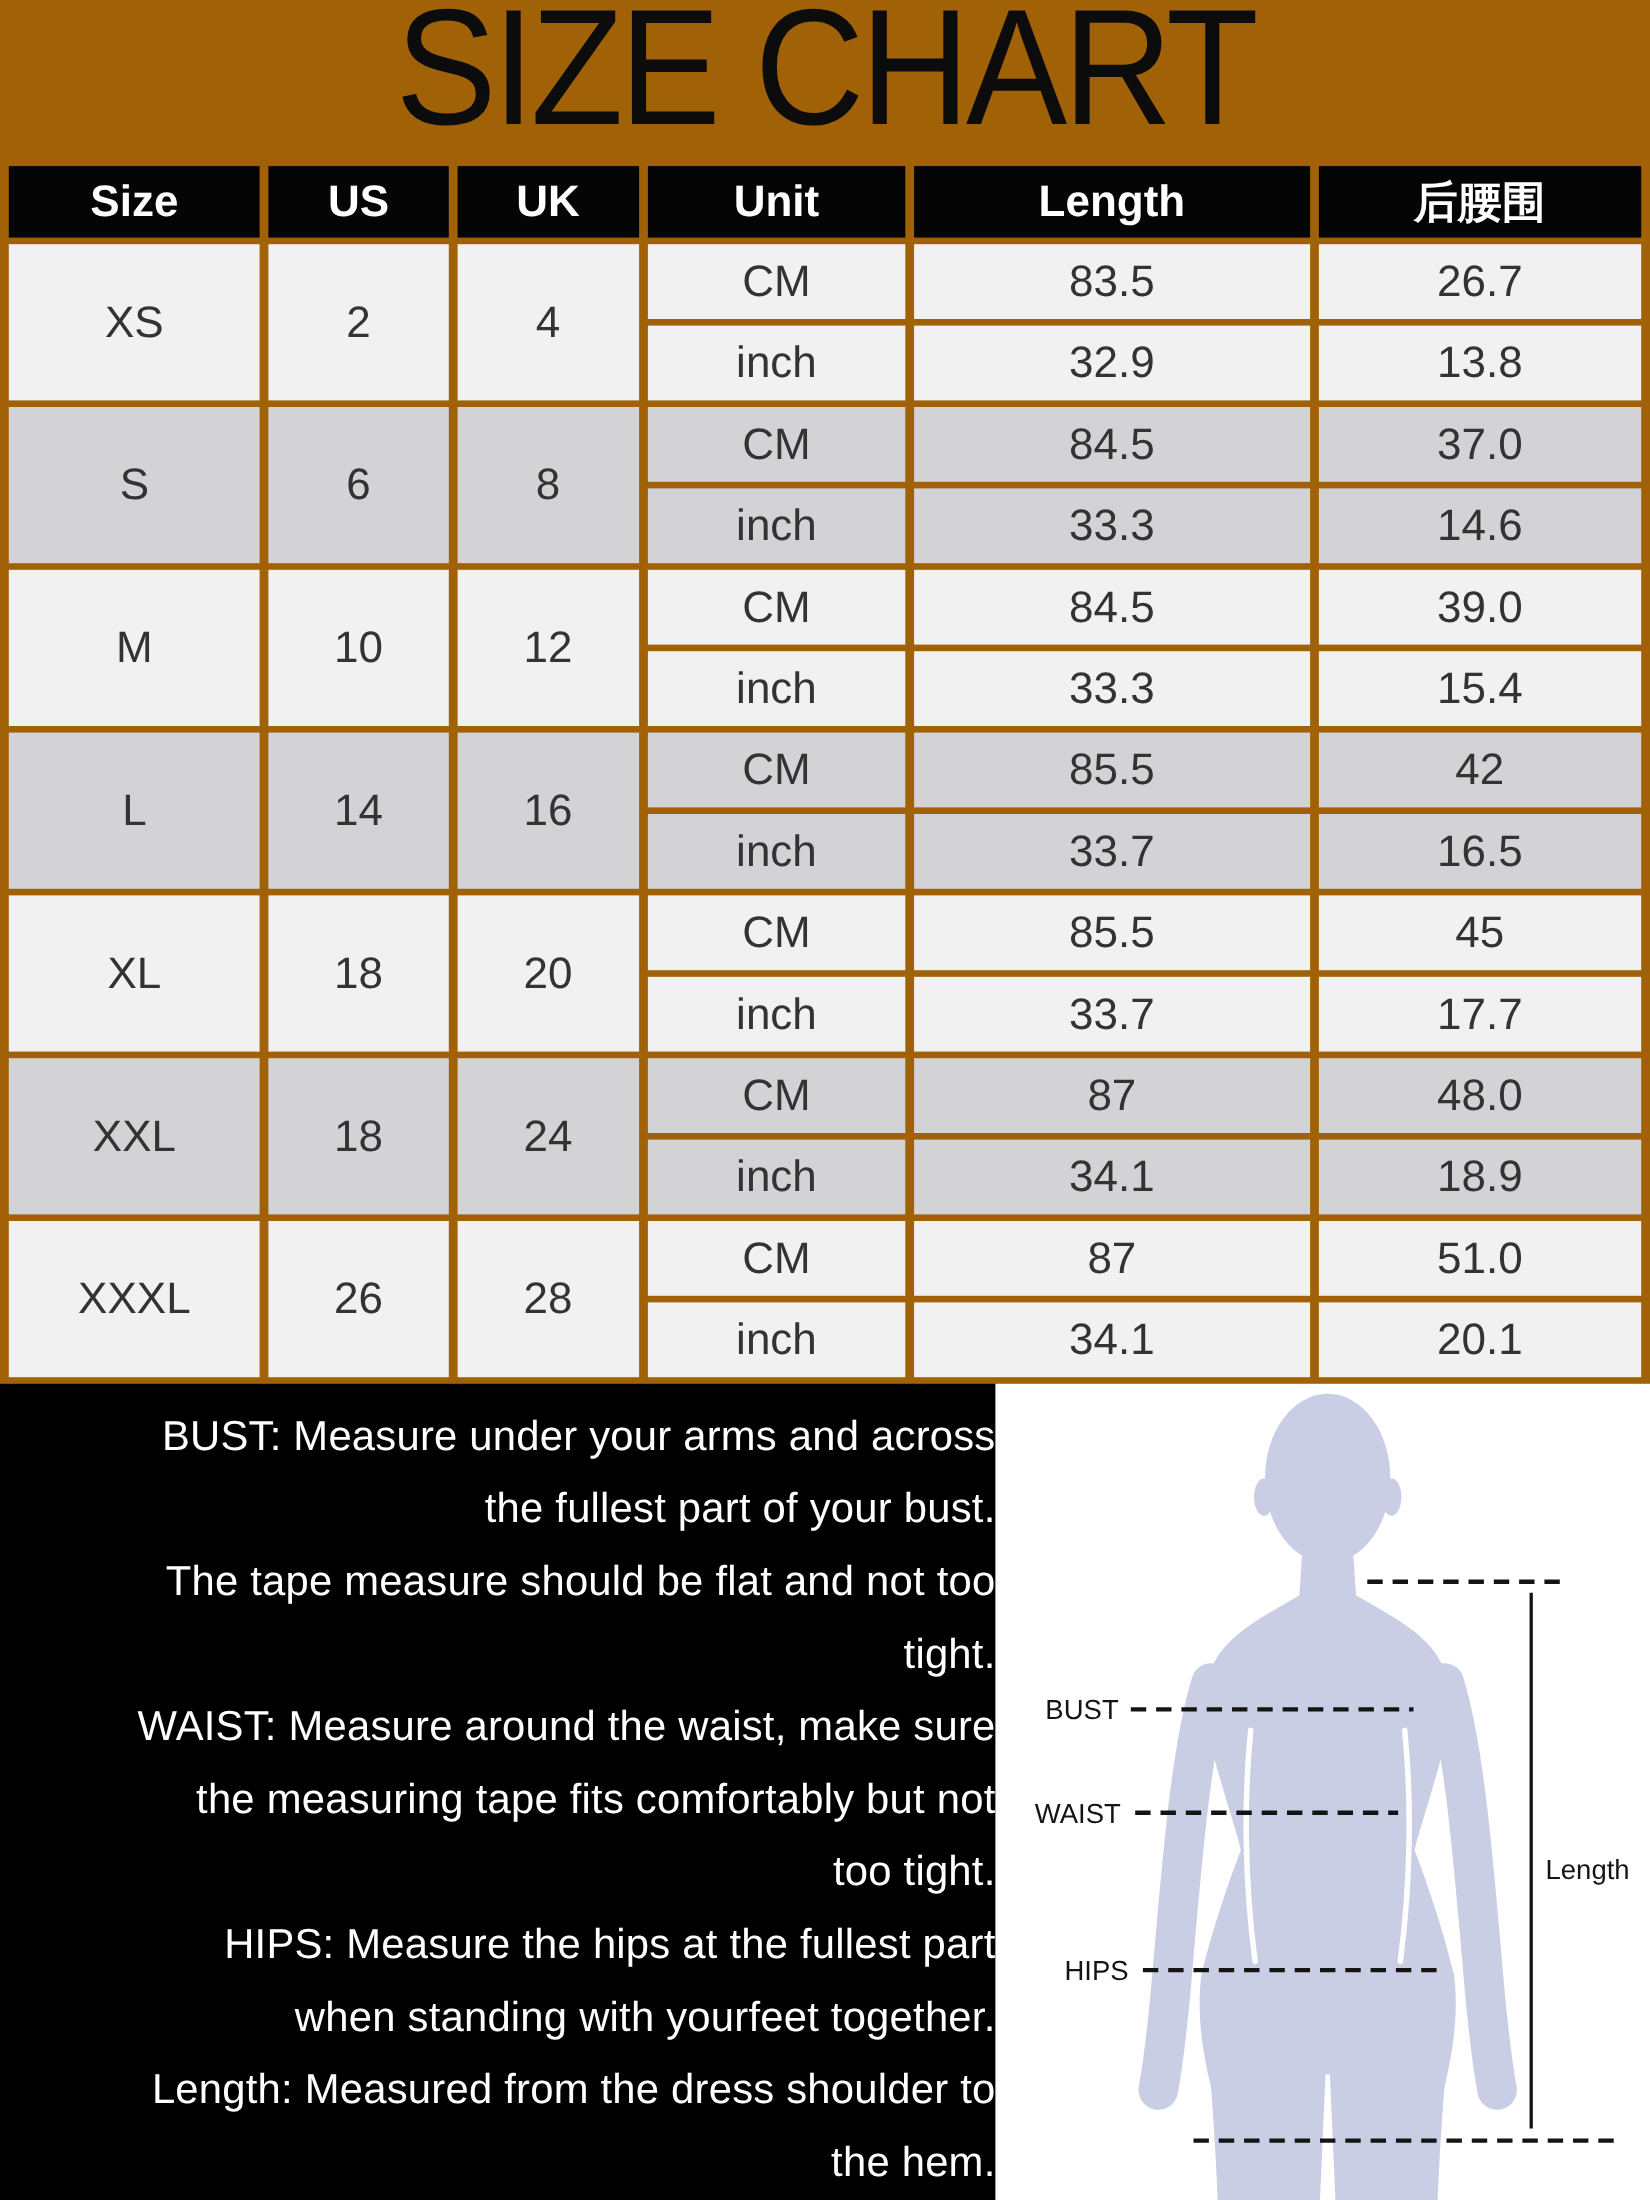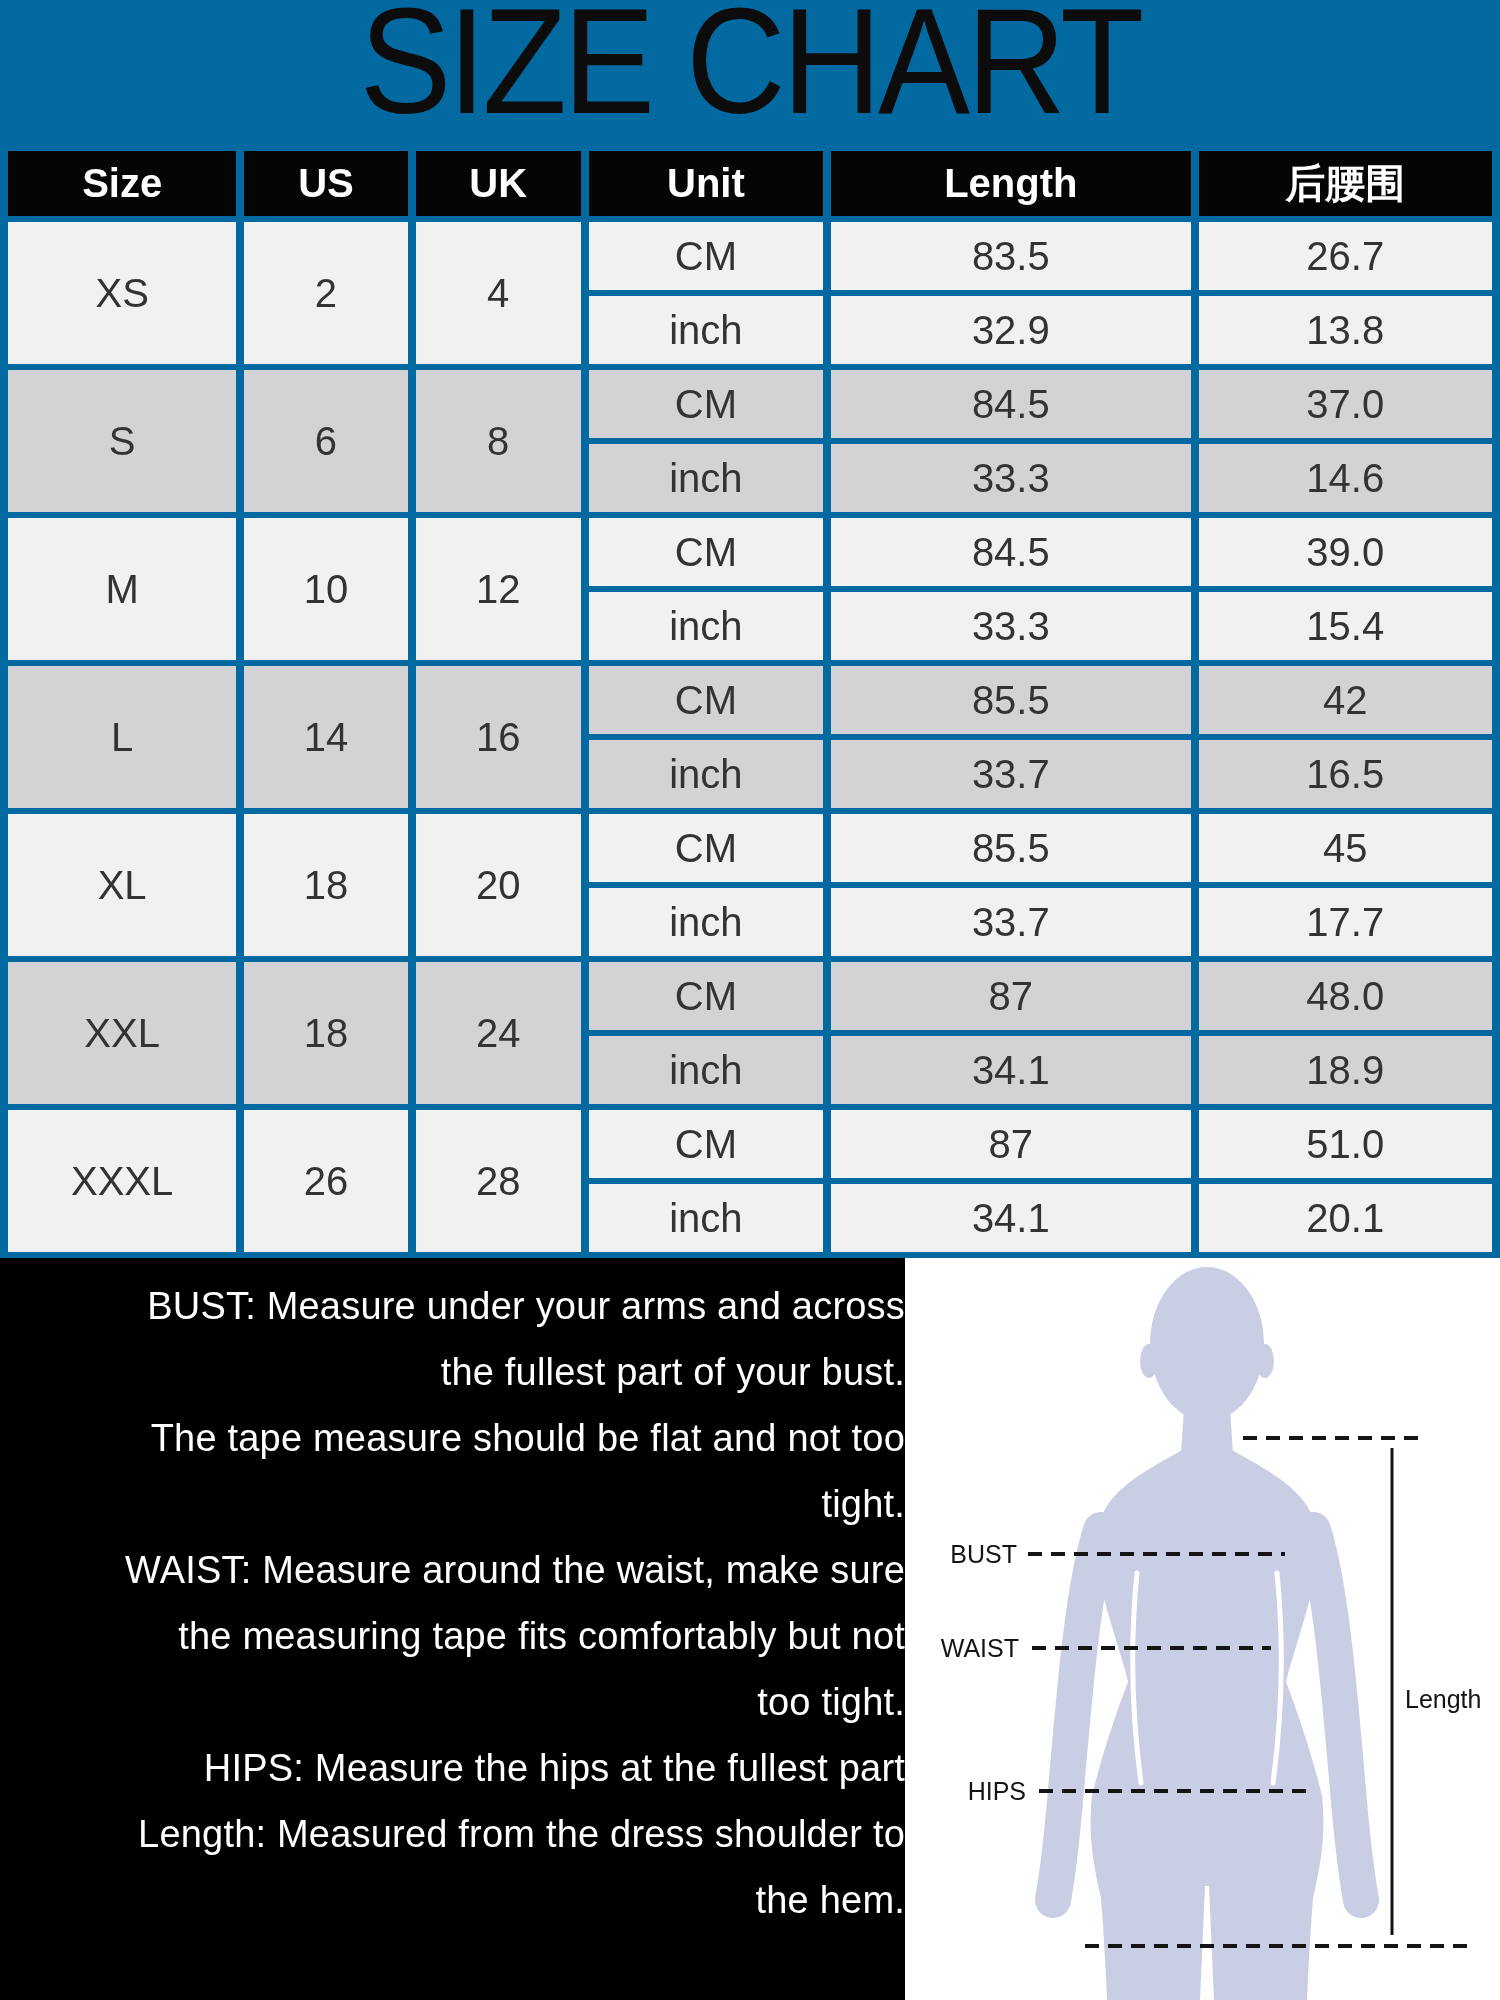--- a/index.html
+++ b/index.html
@@ -1,18 +1,18 @@
 <!DOCTYPE html>
 <html><head>
 <meta charset="utf-8">
 <style>
   * { margin:0; padding:0; box-sizing:border-box; }
   html,body { width:1500px; height:2000px; background:#fff; overflow:hidden;
               font-family:"Liberation Sans", sans-serif; }
-  #page { position:relative; width:1500px; height:2000px; background:#0369a1; }
+  #page { position:relative; width:1500px; height:2000px; background:#a16207; }
 
   
   #title { position:absolute; top:-8px; left:0; width:1500px; text-align:center;
            font-size:150px; font-weight:400; letter-spacing:-4px; color:#0c0c0c;
            line-height:138px; transform:scaleX(0.92); transform-origin:center top; white-space:nowrap; }
 
   
   table#size-table { position:absolute; top:145px; left:0; width:1500px;
                      border-collapse:separate; border-spacing:8px 6px; table-layout:fixed; }
   #size-table th, #size-table td { text-align:center; vertical-align:middle; overflow:hidden; }
@@ -160,20 +160,21 @@
 
   <div id="instructions">
     <div class="instr-line">BUST: Measure under your arms and across</div>
     <div class="instr-line">the fullest part of your bust.</div>
     <div class="instr-line">The tape measure should be flat and not too</div>
     <div class="instr-line">tight.</div>
     <div class="instr-line">WAIST: Measure around the waist, make sure</div>
     <div class="instr-line">the measuring tape fits comfortably but not</div>
     <div class="instr-line">too tight.</div>
     <div class="instr-line">HIPS: Measure the hips at the fullest part</div>
+    <div class="instr-line">when standing with yourfeet together.</div>
     <div class="instr-line">Length: Measured from the dress shoulder to</div>
     <div class="instr-line">the hem.</div>
   </div>
 
   <div id="diagram">
     <svg width="595" height="742" viewBox="0 0 595 742">
       <g fill="#c9cee4" stroke="none">
 
         <ellipse cx="302" cy="86" rx="57" ry="77"></ellipse>
 

